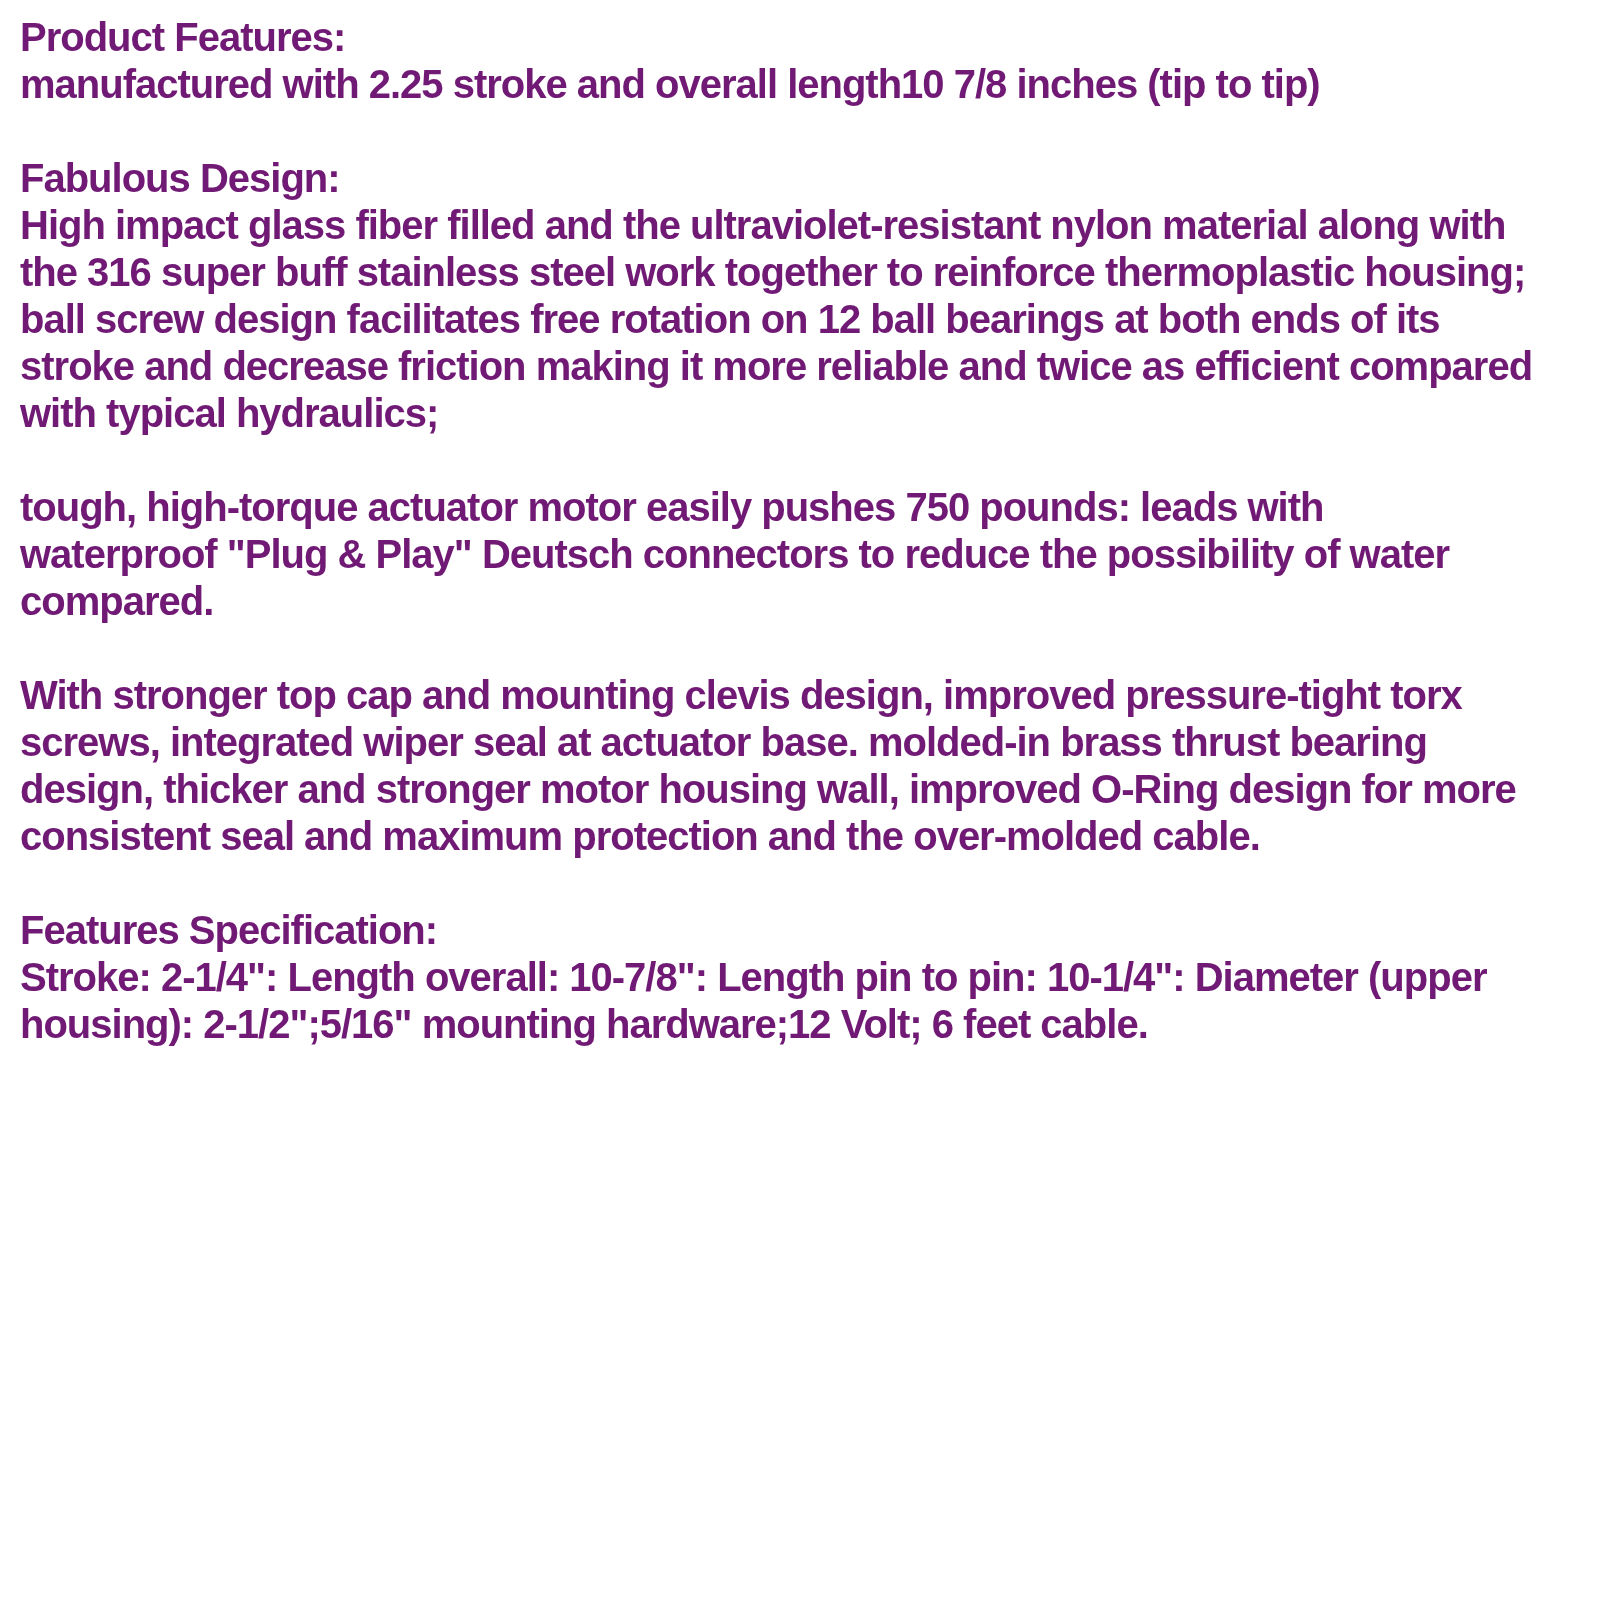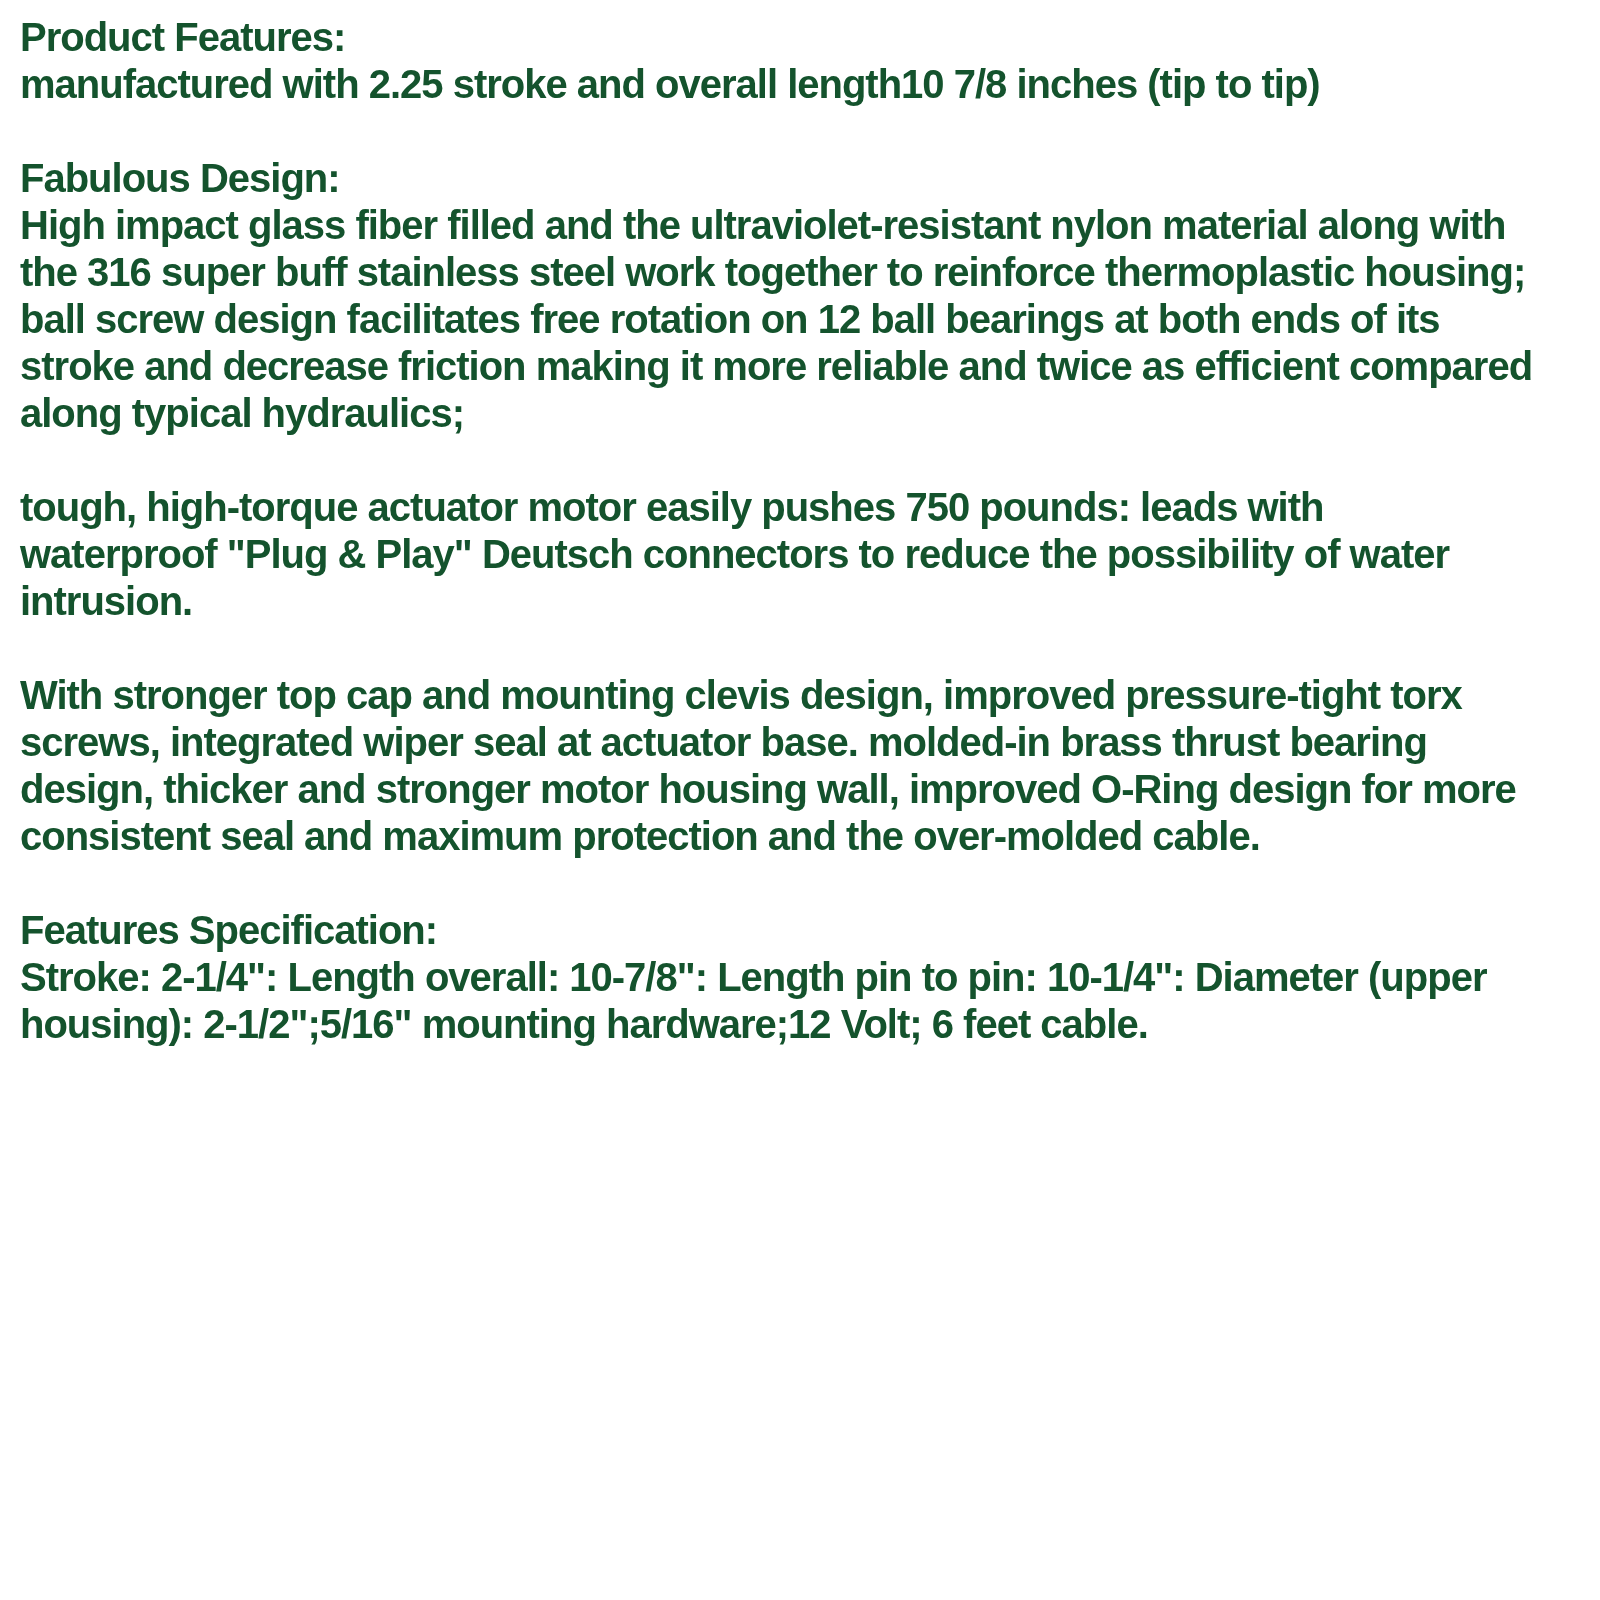--- a/index.html
+++ b/index.html
@@ -13,21 +13,21 @@
   .page {
     box-sizing: border-box;
     width: 1600px;
     height: 1600px;
     padding: 14px 20px 0 20px;
     font-family: "Liberation Sans", sans-serif;
     font-size: 40px;
     line-height: 47px;
     font-weight: 600;
     letter-spacing: -1px;
-    color: #14532d;
+    color: #701a75;
     background: #ffffff;
   }
   .section {
     margin: 0 0 47px 0;
   }
   .heading, .line {
     white-space: nowrap;
   }
 </style>
 </head>
@@ -39,27 +39,27 @@
     <div class="heading">Product Features:</div>
     <div class="line">manufactured with 2.25 stroke and overall length10 7/8 inches (tip to tip)</div>
   </div>
 
   <div class="section">
     <div class="heading">Fabulous Design:</div>
     <div class="line">High impact glass fiber filled and the ultraviolet-resistant nylon material along with</div>
     <div class="line">the 316 super buff stainless steel work together to reinforce thermoplastic housing;</div>
     <div class="line">ball screw design facilitates free rotation on 12 ball bearings at both ends of its</div>
     <div class="line">stroke and decrease friction making it more reliable and twice as efficient compared</div>
-    <div class="line">along typical hydraulics;</div>
+    <div class="line">with typical hydraulics;</div>
   </div>
 
   <div class="section">
     <div class="line">tough, high-torque actuator motor easily pushes 750 pounds: leads with</div>
     <div class="line">waterproof "Plug &amp; Play" Deutsch connectors to reduce the possibility of water</div>
-    <div class="line">intrusion.</div>
+    <div class="line">compared.</div>
   </div>
 
   <div class="section">
     <div class="line">With stronger top cap and mounting clevis design, improved pressure-tight torx</div>
     <div class="line">screws, integrated wiper seal at actuator base. molded-in brass thrust bearing</div>
     <div class="line">design, thicker and stronger motor housing wall, improved O-Ring design for more</div>
     <div class="line">consistent seal and maximum protection and the over-molded cable.</div>
   </div>
 
   <div class="section">

